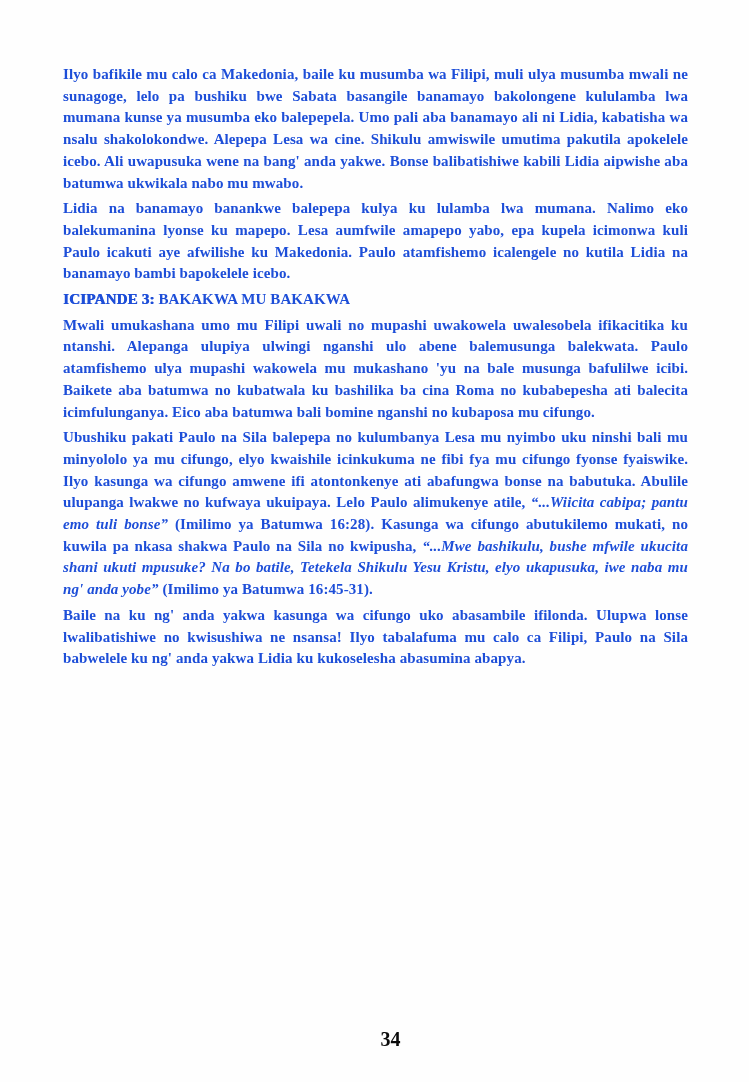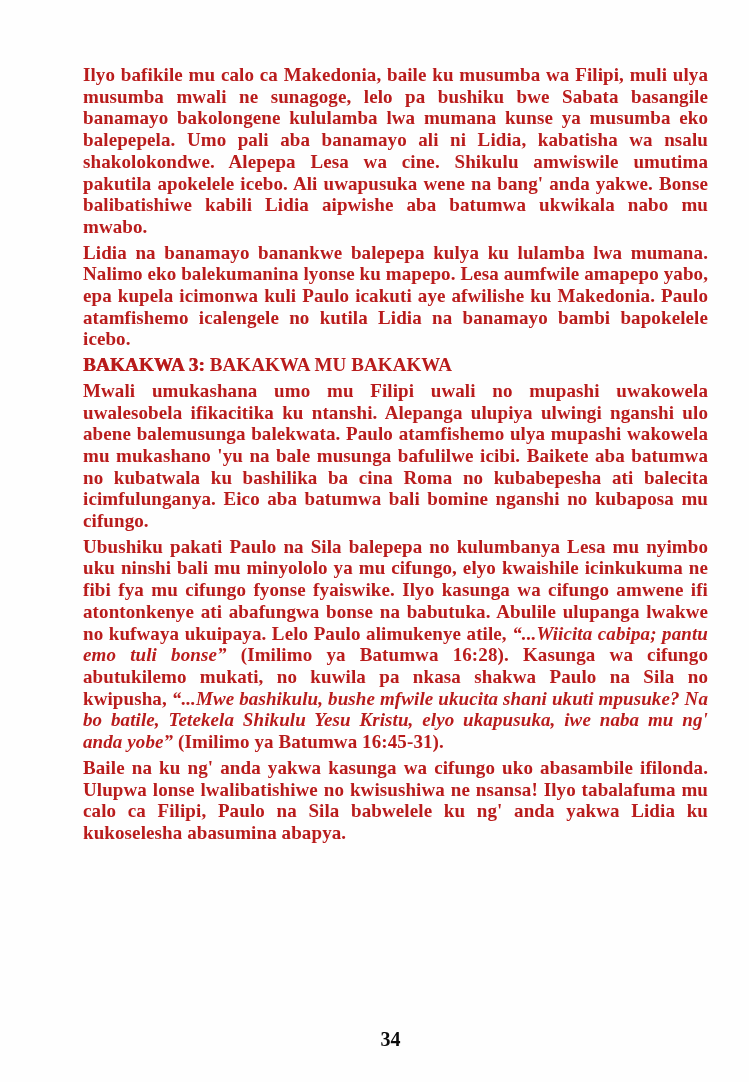--- a/index.html
+++ b/index.html
@@ -20,26 +20,25 @@
     top: 0;
     width: 749px;
     height: 1082px;
     background: #fefefe;
   }
   .text-block {
     position: absolute;
     left: 63px;
     top: 64px;
     width: 625px;
-    color: #b91c1c;
-    font-size: 19px;
+    color: #1d4ed8;
+    font-size: 15px;
     line-height: 21.7px;
     font-weight: bold;
     letter-spacing: 0.1px;
-    margin-left: 20px;
   }
   .text-block p {
     margin: 0 0 4px 0;
     text-align: justify;
   }
   .text-block p:last-child {
     margin-bottom: 0;
   }
   .section-heading {
     margin: 4px 0 4px 0;
@@ -69,21 +68,21 @@
 <body>
 
 <div class="scan-page">
 
   <div class="text-block">
 
     <p>Ilyo bafikile mu calo ca Makedonia, baile ku musumba wa Filipi, muli ulya musumba mwali ne sunagoge, lelo pa bushiku bwe Sabata basangile banamayo bakolongene kululamba lwa mumana kunse ya musumba eko balepepela. Umo pali aba banamayo ali ni Lidia, kabatisha wa nsalu shakolokondwe. Alepepa Lesa wa cine. Shikulu amwiswile umutima pakutila apokelele icebo. Ali uwapusuka wene na bang' anda yakwe. Bonse balibatishiwe kabili Lidia aipwishe aba batumwa ukwikala nabo mu mwabo.</p>
 
     <p>Lidia na banamayo banankwe balepepa kulya ku lulamba lwa mumana. Nalimo eko balekumanina lyonse ku mapepo. Lesa aumfwile amapepo yabo, epa kupela icimonwa kuli Paulo icakuti aye afwilishe ku Makedonia. Paulo atamfishemo icalengele no kutila Lidia na banamayo bambi bapokelele icebo.</p>
 
-    <p class="section-heading"><span class="heading-label">BAKAKWA 3:</span>
+    <p class="section-heading"><span class="heading-label">ICIPANDE 3:</span>
       <span>BAKAKWA MU BAKAKWA</span></p>
 
     <p>Mwali umukashana umo mu Filipi uwali no mupashi uwakowela uwalesobela ifikacitika ku ntanshi. Alepanga ulupiya ulwingi nganshi ulo abene balemusunga balekwata. Paulo atamfishemo ulya mupashi wakowela mu mukashano 'yu na bale musunga bafulilwe icibi. Baikete aba batumwa no kubatwala ku bashilika ba cina Roma no kubabepesha ati balecita icimfulunganya. Eico aba batumwa bali bomine nganshi no kubaposa mu cifungo.</p>
 
     <p><span>Ubushiku pakati Paulo na Sila balepepa no kulumbanya Lesa mu nyimbo uku ninshi bali mu minyololo ya mu cifungo, elyo kwaishile icinkukuma ne fibi fya mu cifungo fyonse fyaiswike. Ilyo kasunga wa cifungo amwene ifi atontonkenye ati abafungwa bonse na babutuka. Abulile ulupanga lwakwe no kufwaya ukuipaya. Lelo Paulo alimukenye atile,</span>
       <span class="quote">“...Wiicita cabipa; pantu emo tuli bonse”</span>
       <span>(Imilimo ya Batumwa 16:28). Kasunga wa cifungo abutukilemo mukati, no kuwila pa nkasa shakwa Paulo na Sila no kwipusha,</span>
       <span class="quote">“...Mwe bashikulu, bushe mfwile ukucita shani ukuti mpusuke? Na bo batile, Tetekela Shikulu Yesu Kristu, elyo ukapusuka, iwe naba mu ng' anda yobe”</span>
       <span>(Imilimo ya Batumwa 16:45-31).</span></p>
 

